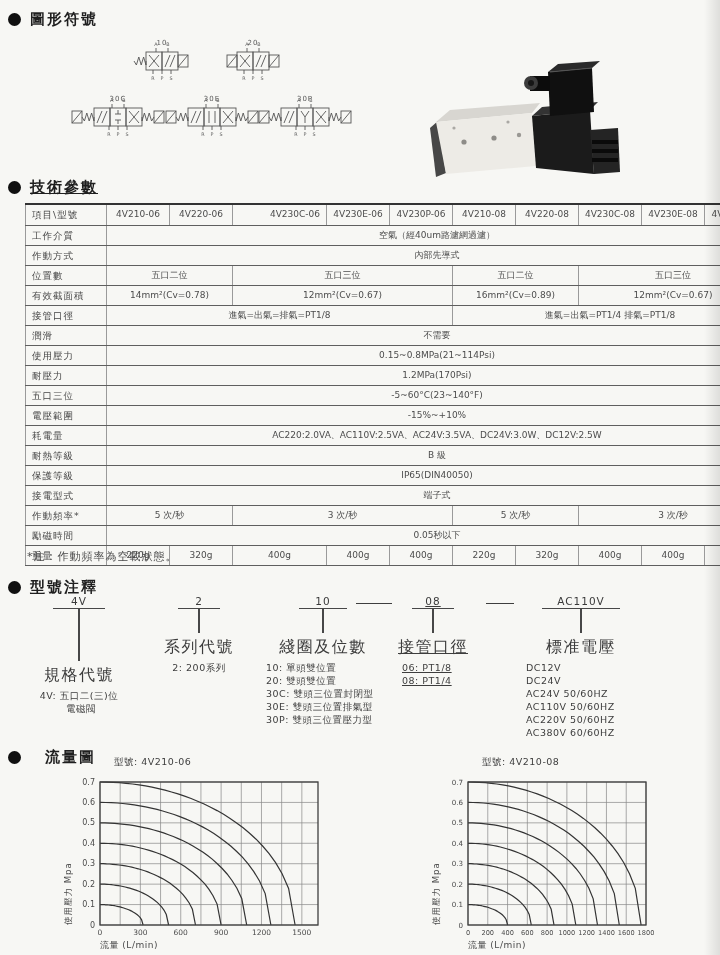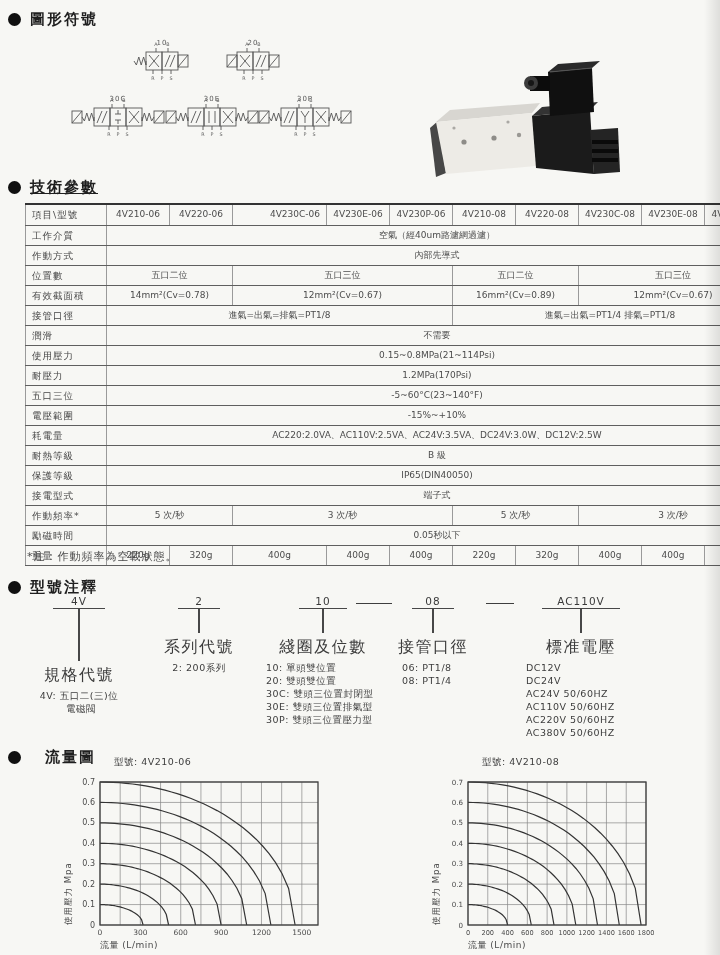--- a/index.html
+++ b/index.html
@@ -360,41 +360,41 @@
     <div class="mhead">綫圈及位數</div>
     <div class="mitems" data-seg="2">
         <div>10: 單頭雙位置</div>
         <div>20: 雙頭雙位置</div>
         <div>30C: 雙頭三位置封閉型</div>
         <div>30E: 雙頭三位置排氣型</div>
         <div>30P: 雙頭三位置壓力型</div>
       </div>
   </div>
 
-  <div class="mseg" data-segwrap="3" style="left:392px;top:594px;width:82px;">
+  <div class="mseg" data-segwrap="3" style="left:392px;top:594px;width:82px;text-decoration:underline;">
     <div class="mcode" style="width:42px;">08</div>
     <div class="mline" style="height:24px;"></div>
     <div class="mhead">接管口徑</div>
     <div class="mitems" data-seg="3">
         <div>06: PT1/8</div>
         <div>08: PT1/4</div>
       </div>
   </div>
 
   <div class="mseg" data-segwrap="4" style="left:518px;top:594px;width:126px;">
     <div class="mcode" style="width:78px;">AC110V</div>
     <div class="mline" style="height:24px;"></div>
     <div class="mhead">標准電壓</div>
     <div class="mitems" data-seg="4">
         <div>DC12V</div>
         <div>DC24V</div>
         <div>AC24V  50/60HZ</div>
         <div>AC110V 50/60HZ</div>
         <div>AC220V 50/60HZ</div>
-        <div>AC380V 50/60HZ</div>
+        <div>AC380V 60/60HZ</div>
       </div>
   </div>
 
   <div class="mdash" style="left:356px;top:603px;width:36px;"></div>
   <div class="mdash" style="left:486px;top:603px;width:28px;"></div>
 
   <div class="sec-h" style="left:8px;top:748px;gap:24px;">
     <span class="dot"></span>
     <span>流量圖</span>
   </div>

